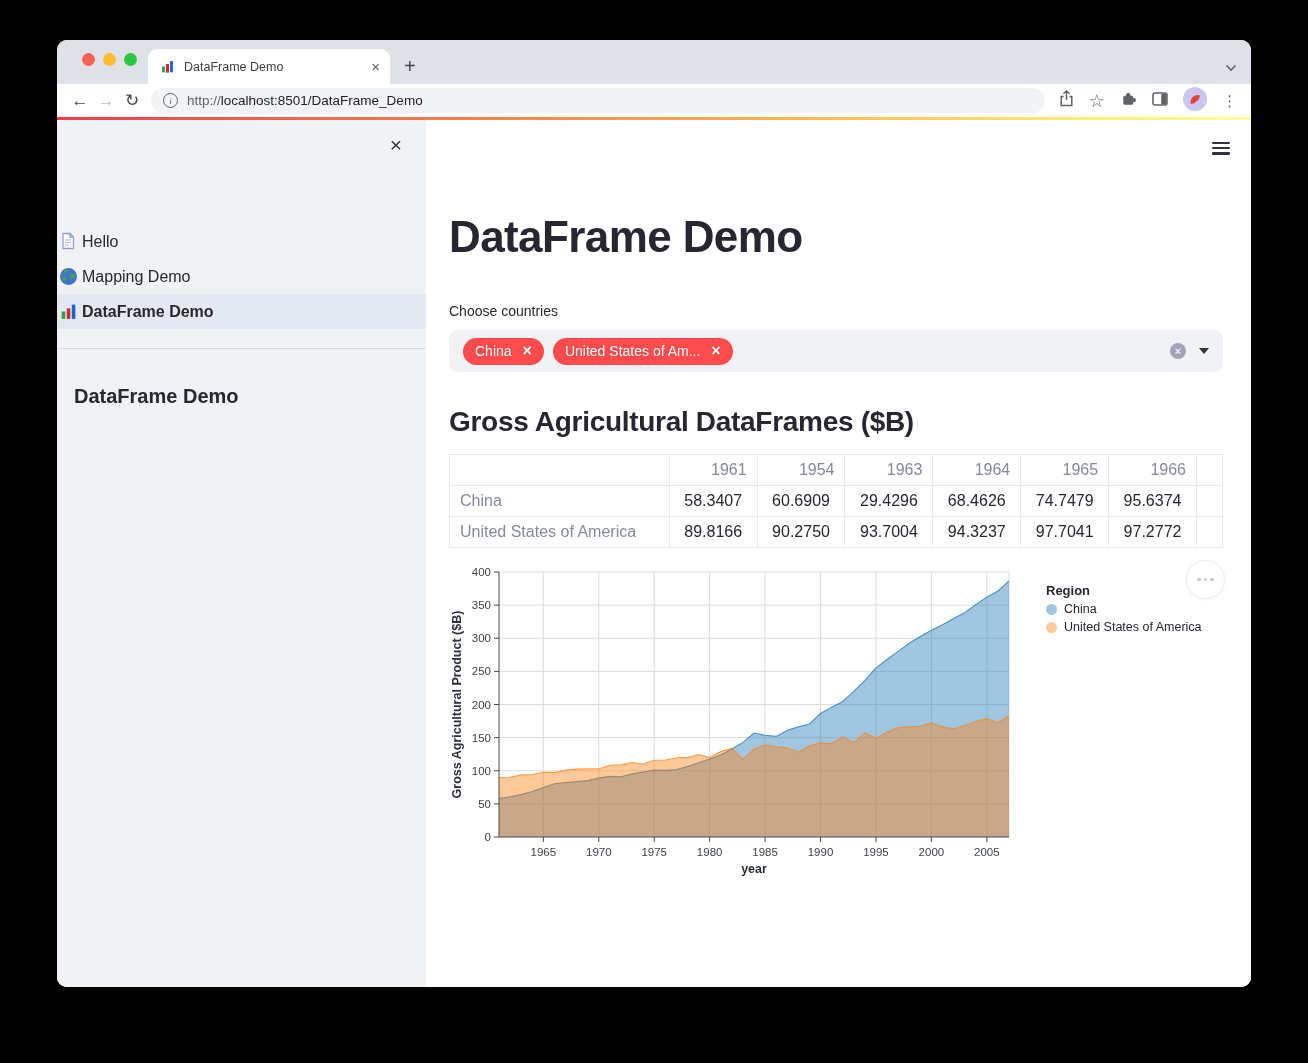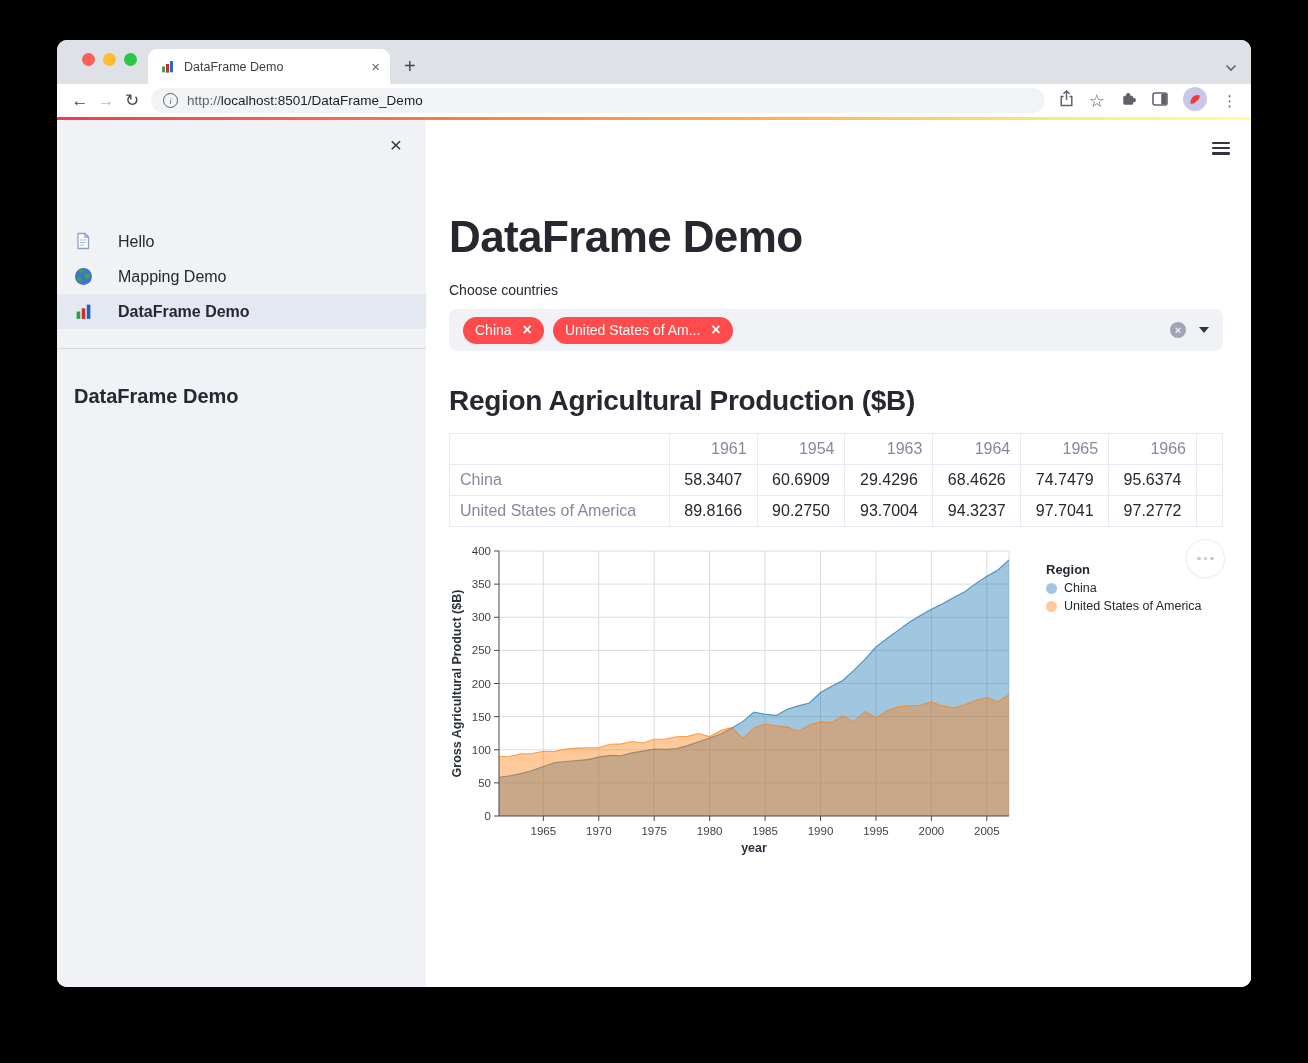--- a/index.html
+++ b/index.html
@@ -31,35 +31,35 @@
   .url .scheme{color:#5f6368}.url .host{color:#202124}
   .tb-icons{display:flex;align-items:center;gap:15px;padding:0 4px;}
   .tb-icons .glyph{font-size:16px;color:#5f6368;line-height:1;}
   .dots-v{font-size:15px;color:#5f6368;letter-spacing:0;}
   
   .decoration{height:3px;background:linear-gradient(90deg,#f23b4d 0%,#f6764f 30%,#fbb655 62%,#fdf07e 88%,#feff9c 100%);}
   .page{display:flex;height:867px;background:#fff;}
   .sidebar{width:369px;background:#f0f2f6;position:relative;flex:none;}
   .sidebar-close{position:absolute;right:20px;top:10px;font-size:21px;color:#31333f;padding:4px;line-height:1;}
   .nav{margin-top:104px;display:flex;flex-direction:column;}
-  .nav-item{height:35px;display:flex;align-items:center;gap:25px;padding-left:17px;font-size:16px;color:#262730;}
+  .nav-item{height:35px;display:flex;align-items:center;gap:4px;padding-left:2px;font-size:16px;color:#262730;}
   .nav-item.selected{background:#e4e9f1;font-weight:bold;}
   .nav-item .ni{width:19px;height:19px;flex:none;display:flex;}
   .sidebar-divider{height:1px;background:rgba(38,39,48,0.12);margin-top:19px;}
   .sidebar-title{margin:36px 0 0 17px;font-size:20px;font-weight:bold;color:#262730;}
   
   .main{flex:1;position:relative;padding:0 28px 0 23px;overflow:hidden;background:#fff;}
   .hamburger{position:absolute;top:17px;right:19px;width:18px;padding:2px;}
   .hamburger i{display:block;height:2.4px;background:#31333f;margin:2.8px 0;border-radius:1px;}
   h1.page-title{margin:92px 0 0;font-size:44px;font-weight:bold;letter-spacing:-0.6px;color:#262730;}
   .intro{margin-top:26px;font-size:16px;line-height:28px;color:#262730;width:774px;}
   .code{font-family:"DejaVu Sans Mono",monospace;font-size:12.5px;color:#09ab3b;background:#eef1f6;
         padding:3px 6px;border-radius:4px;margin:0 3px;}
   .intro a{color:#0b6ddb;text-decoration:underline;}
-  .ms-label{margin-top:20px;font-size:14px;color:#262730;}
+  .ms-label{margin-top:41px;font-size:14px;color:#262730;}
   .ms-box{margin-top:11px;height:42px;background:#f0f2f6;border-radius:8px;display:flex;align-items:center;
           padding:0 14px;gap:9px;width:774px;box-sizing:border-box;}
   .pill{background:#ff4b4b;color:#fff;border-radius:15px;height:27px;display:flex;align-items:center;
         gap:11px;padding:0 12px;font-size:14px;white-space:nowrap;}
   .pill .x{font-size:16px;font-weight:bold;line-height:1;}
   .ms-controls{margin-left:auto;display:flex;align-items:center;gap:13px;}
   .clear-all{width:16px;height:16px;border-radius:50%;background:#a0a4b8;color:#f0f2f6;font-size:11px;
              font-weight:bold;display:flex;align-items:center;justify-content:center;line-height:1;}
   .caret{width:0;height:0;border-left:5px solid transparent;border-right:5px solid transparent;
          border-top:6px solid #31333f;}
@@ -226,21 +226,21 @@
           <span class="pill">
             <span>United States of Am...</span>
             <span class="x">×</span>
           </span>
           <div class="ms-controls">
           <span class="clear-all">×</span>
           <span class="caret"></span>
         </div>
       </div>
 
-      <h3 class="section-title">Region Agricultural Production ($B)</h3>
+      <h3 class="section-title">Gross Agricultural DataFrames ($B)</h3>
 
       <table class="df" id="dftable">
         <colgroup>
             <col style="width:220px">
             <col style="width:88px">
             <col style="width:88px">
             <col style="width:88px">
             <col style="width:88px">
             <col style="width:88px">
             <col style="width:88px">

